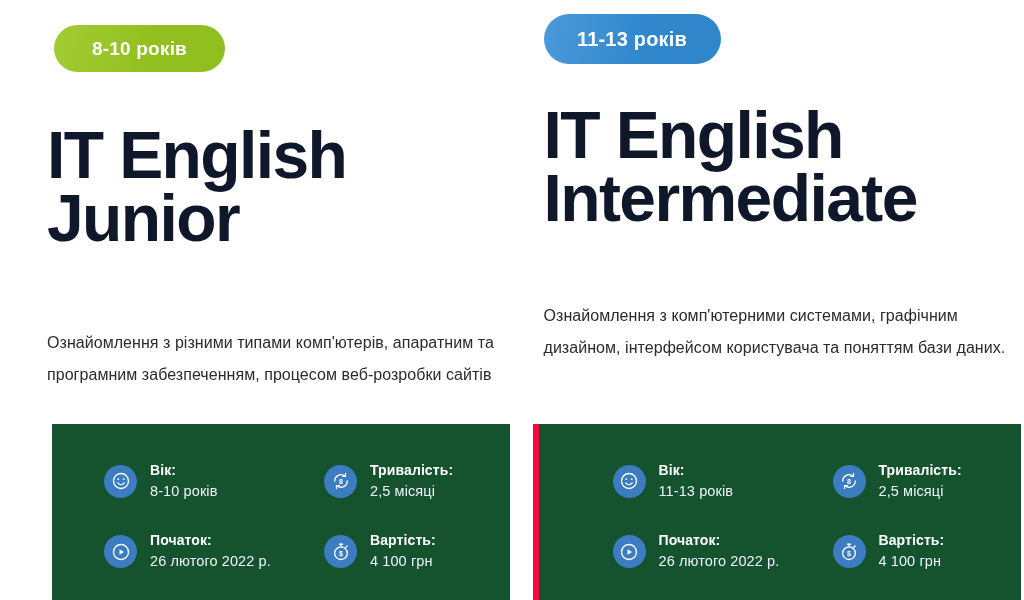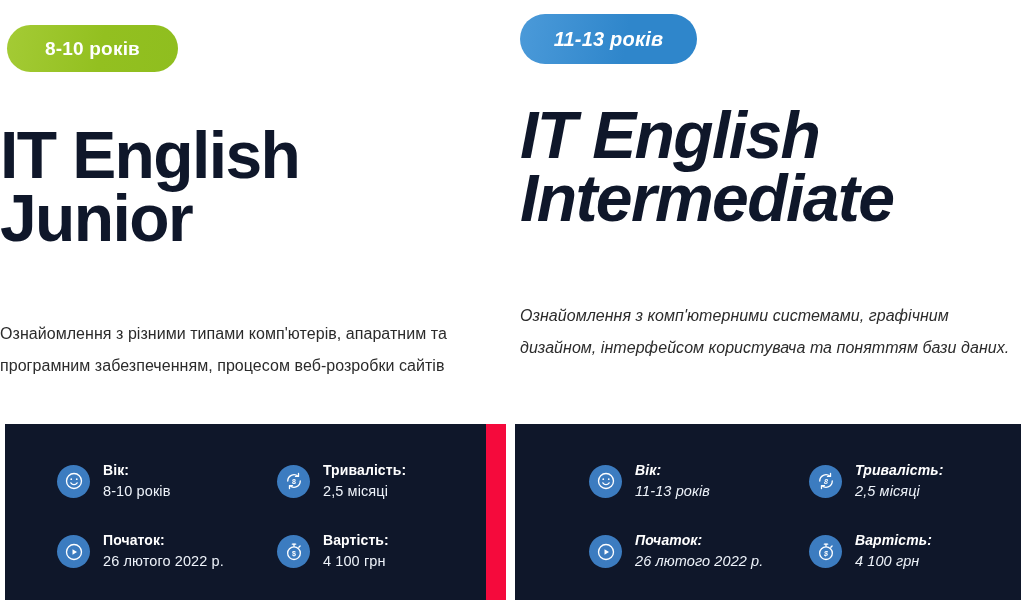--- a/index.html
+++ b/index.html
@@ -13,27 +13,28 @@
     overflow: hidden;
     font-family: "Liberation Sans", sans-serif;
     position: relative;
   }
 
   
   .cards {
     position: absolute;
     inset: 0;
     display: flex;
+    margin-left: 47px;
   }
   .card {
     position: relative;
     height: 600px;
   }
   .card-left  { width: 512px; }
-  .card-right { width: 512px; font-style: italic; }
+  .card-right { width: 512px; }
 
   
   .badge {
     position: absolute;
     display: inline-flex;
     align-items: center;
     justify-content: center;
     border-radius: 999px;
     color: #ffffff;
     font-weight: bold;
@@ -85,35 +86,35 @@
   .desc {
     position: absolute;
     margin: 0;
     color: #2b2b2b;
     font-size: 16px;
     line-height: 2.0;
     letter-spacing: .05px;
   }
   .desc-left {
     left: 0px;
-    top: 318px;
+    top: 327px;
     width: 503px;
   }
   .desc-right {
     left: 8px;
     top: 300px;
     width: 495px;
   }
 
   
   .panel {
     position: absolute;
     bottom: 0;
     top: 424px;
-    background: #0f172a;
+    background: #14532d;
     box-sizing: border-box;
   }
   .panel-left  { left: 5px;  right: 26px; }
   .panel-right { left: 3px;  right: 3px;  }
 
   .red-strip {
     position: absolute;
     left: 486px;
     top: 424px;
     bottom: 0;

